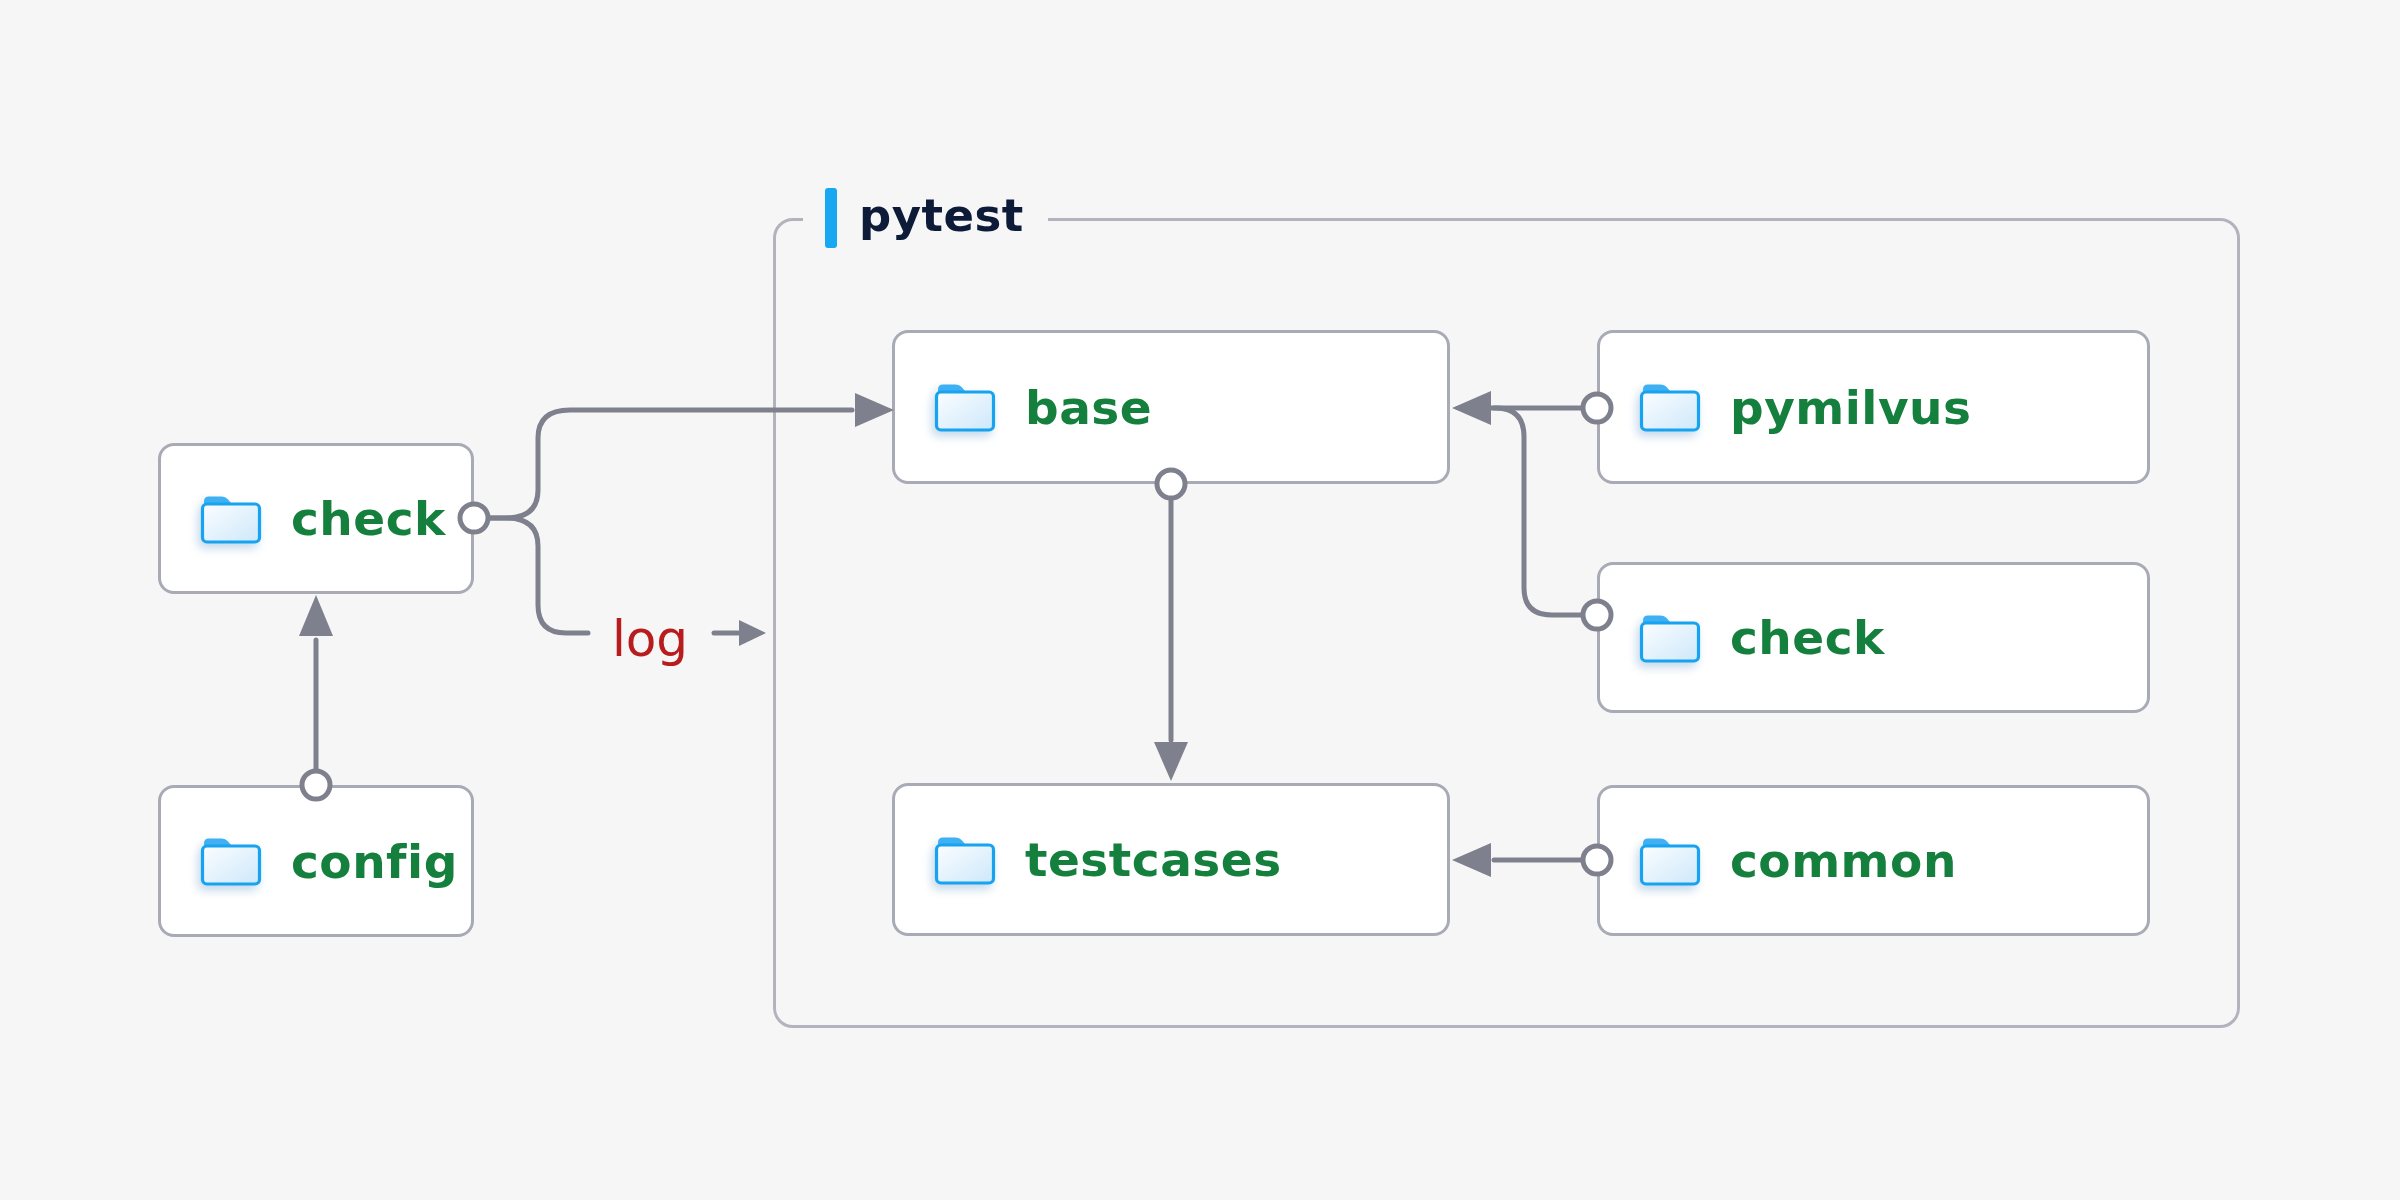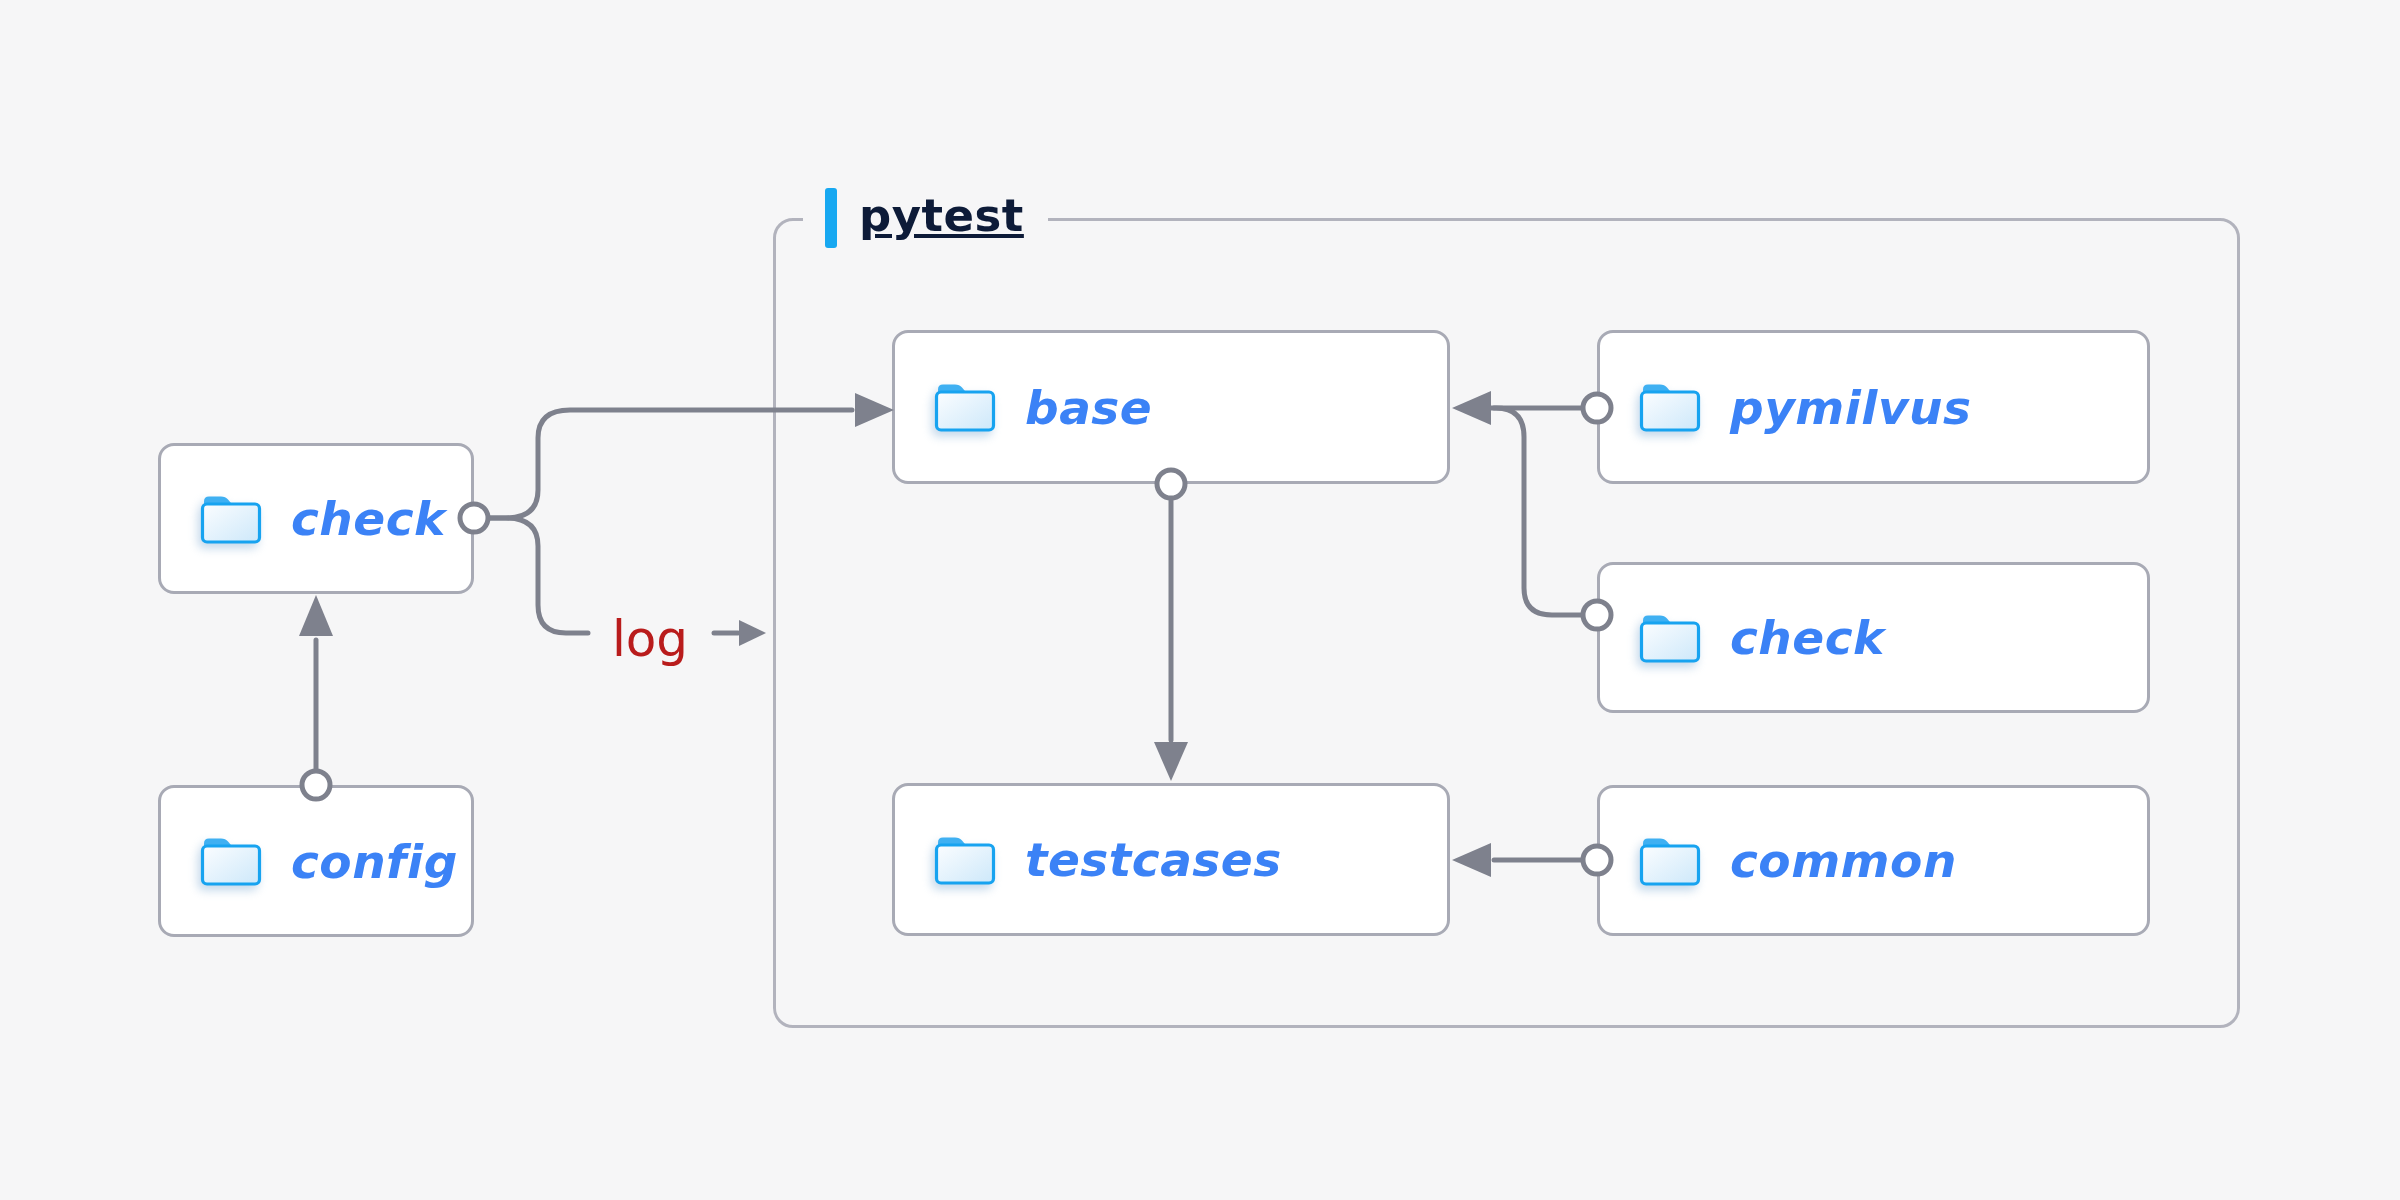--- a/index.html
+++ b/index.html
@@ -28,37 +28,35 @@
     z-index:1;
   }
   .accent-bar{
     width:12px;height:60px;border-radius:3px;
     background:#17a8f1;
   }
   .group-label span{
     font-size:45px;font-weight:bold;color:#0d1b38;
     letter-spacing:0.5px;
     padding-bottom:6px;
-    text-decoration:underline;
   }
   
   .node{
     position:absolute;
     background:#ffffff;
     border:3px solid #a8aab5;border-radius:16px;
     box-sizing:border-box;
     display:flex;align-items:center;
     padding-left:38px;gap:28px;
     z-index:1;
   }
   .node span{
-    font-size:47px;font-weight:bold;color:#3b82f6;
+    font-size:47px;font-weight:bold;color:#15803d;
     letter-spacing:0.5px;
     white-space:nowrap;
-    font-style:italic;
   }
   .node-utils    {left:158px; top:443px; width:316px; height:151px;}
   .node-config   {left:158px; top:785px; width:316px; height:152px;}
   .node-base     {left:892px; top:330px; width:558px; height:154px;}
   .node-pymilvus {left:1597px;top:330px; width:553px; height:154px;}
   .node-check    {left:1597px;top:562px; width:553px; height:151px;}
   .node-testcases{left:892px; top:783px; width:558px; height:153px;}
   .node-common   {left:1597px;top:785px; width:553px; height:151px;}
   .folder{
     flex:0 0 auto;

